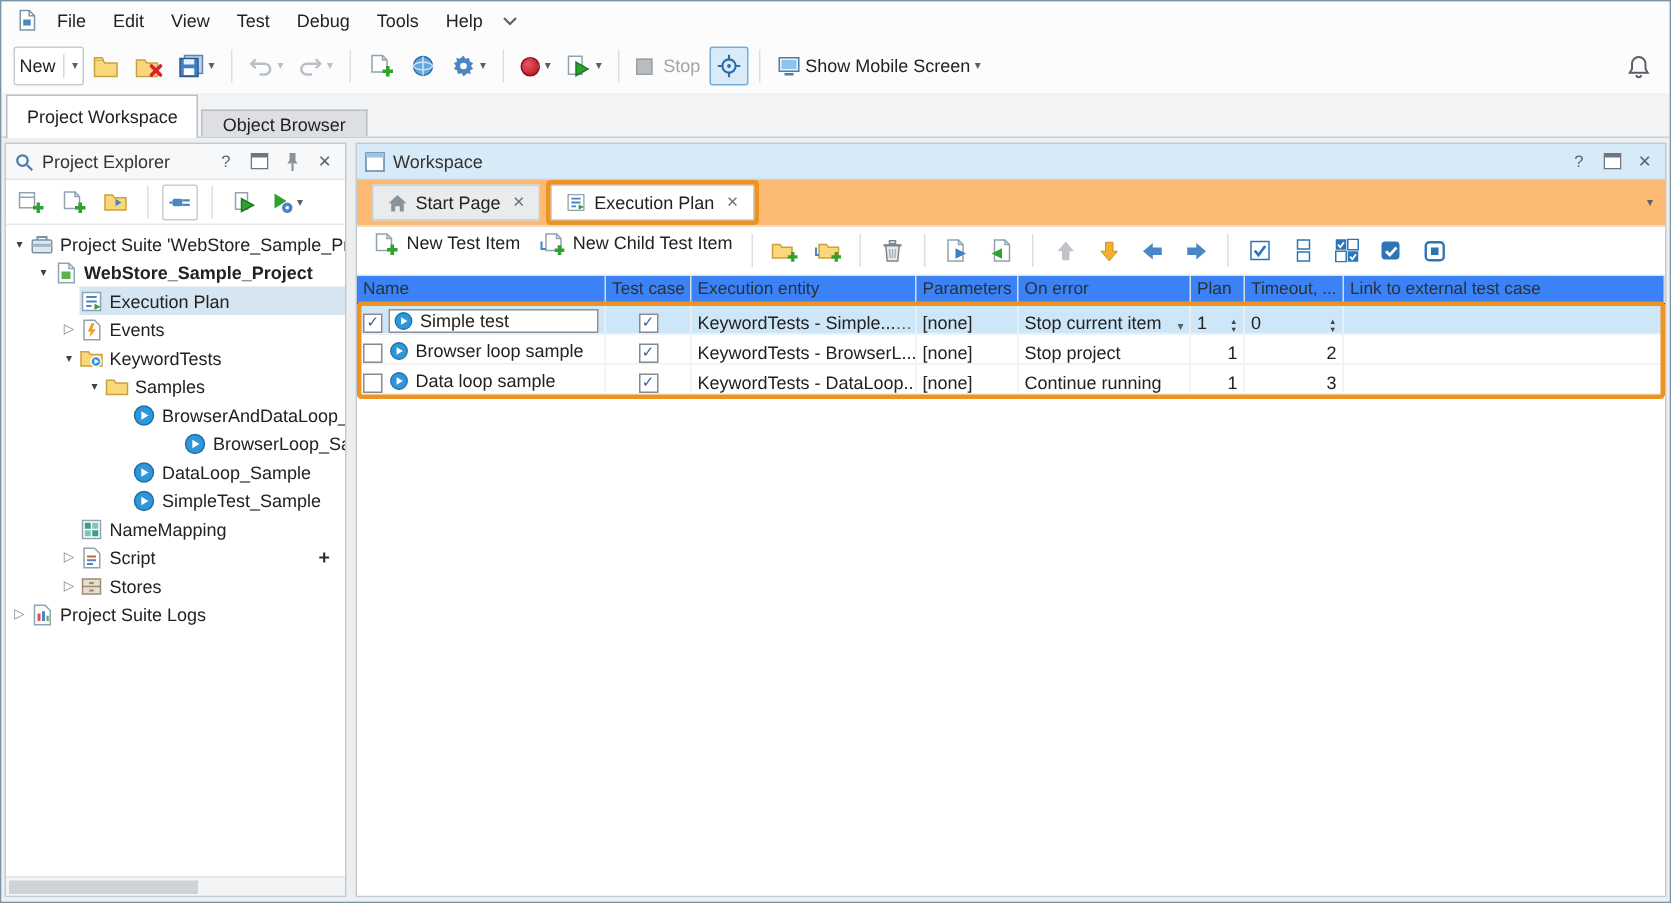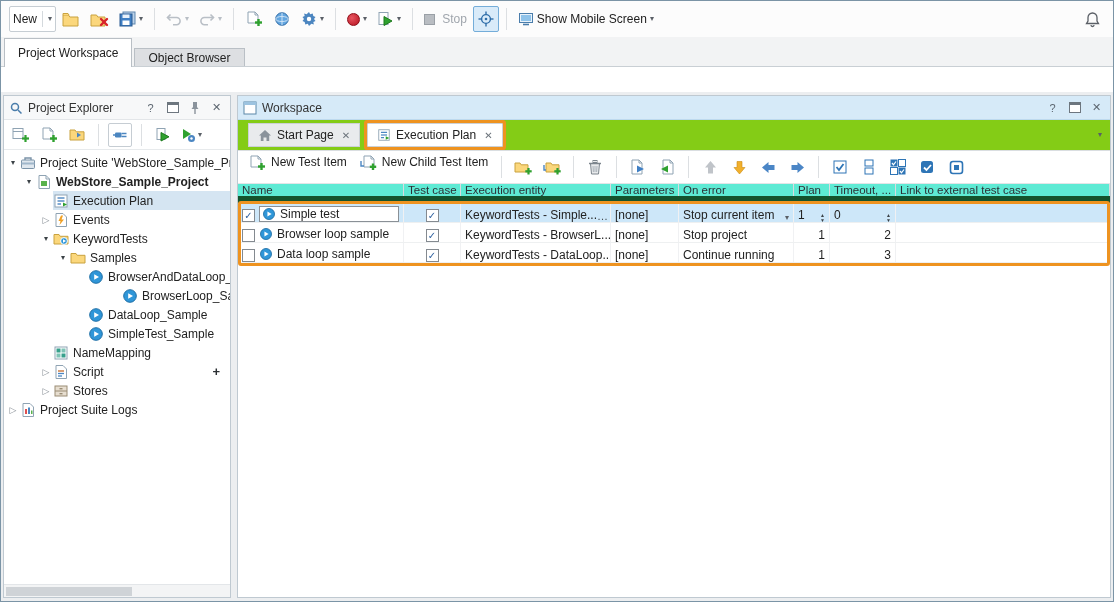--- a/index.html
+++ b/index.html
@@ -54,35 +54,35 @@
 .arrow{flex:0 0 14px;text-align:center;font-size:8px;color:#3c4247}
 .arrow.c{color:#878e95;font-size:9px}
 .ticon{flex:0 0 16px;height:16px;margin-right:4px;display:flex}
 .hl{flex:1;display:flex;align-items:center;height:100%;background:#d5e5f2}
 .bold{font-weight:bold}
 .tplus{margin-left:auto;margin-right:10px;color:#2b2f33;font-size:13px;font-weight:bold}
 .pe-hscroll{flex:0 0 13px;background:#f3f4f5;border-top:1px solid #e3e6e9;position:relative}
 .pe-thumb{position:absolute;top:2px;left:2px;width:126px;height:9px;background:#cfd3d7}
 
 
-.doctabs{display:flex;align-items:center;height:31px;background:#84cc16;border-bottom:1px solid #dadee1;padding:0 8px 0 10px;flex:0 0 31px}
+.doctabs{display:flex;align-items:center;height:31px;background:#fdba74;border-bottom:1px solid #dadee1;padding:0 8px 0 10px;flex:0 0 31px}
 .doctab{display:flex;align-items:center;gap:5px;height:24px;padding:0 9px;background:#e9ebed;border:1px solid #ccd1d6;margin-right:7px;position:relative}
 .doctab.active{background:#fff}
 .doctab.annotated{box-shadow:0 0 0 3px #ee9320;border-radius:1px}
 .tab-close{color:#6b737b;font-size:10px;margin-left:3px}
 
 
 .ws-toolbar{display:flex;align-items:center;height:33px;padding:0 6px;gap:3px;border-bottom:1px solid #e2e5e8;flex:0 0 33px}
 .ws-btn{display:inline-flex;gap:5px;height:25px;padding:0 5px;border-radius:2px}
 .ws-ibtn{display:inline-flex;align-items:center;justify-content:center;min-width:26px;height:25px;border-radius:2px}
 
 
 .grid{position:relative;flex:1 1 auto;overflow:hidden;background:#fff}
 .ghead,.grow{display:grid;grid-template-columns:166px 57px 150px 68px 115px 36px 66px 1fr}
-.ghead{height:19px;background:#5eead4;border-bottom:7px solid #14532d}
+.ghead{height:19px;background:#3b82f6;border-bottom:1px solid #14532d}
 .ghead .th{display:flex;align-items:center;padding:0 4px;border-right:1px solid #d9dcdf;font-size:11.5px;color:#2c3136;overflow:hidden;white-space:nowrap}
 .grow{height:20px;border-bottom:1px solid #eef0f1}
 .grow .td{display:flex;align-items:flex-end;padding:0 4px;border-right:1px solid #f0f1f3;overflow:hidden;white-space:nowrap;height:100%}
 .grow.selected{background:#cde7f9}
 .center{justify-content:center}
 .name-box{display:flex;align-items:center;gap:4px;flex:1;height:16px;margin-left:4px;overflow:hidden}
 .grow.selected .name-box{background:#fff;border:1px solid #8a9096;padding:0 2px}
 .cb{flex:0 0 13px;width:13px;height:13px;background:#fff;border:1px solid #848a90;display:inline-flex;align-items:center;justify-content:center}
 .cb.checked::after{content:"✓";font-size:10px;font-weight:bold;color:#2d5f9e;line-height:1}
 .browse-btn{margin-left:auto;color:#454b51;font-size:11px;letter-spacing:1px}
@@ -91,20 +91,41 @@
 .spin{display:inline-flex;flex-direction:column;margin-left:auto;line-height:4.5px}
 .spin span{font-size:5px;color:#3c4247}
 .rows-annotation{position:absolute;left:0;right:0;top:17px;height:65px;border:3px solid #ee9320;border-radius:3px;pointer-events:none;z-index:5}
 .icon{display:inline-flex}
 </style>
 </head>
 <body>
 
 <div class="window">
 
+  <div class="menubar">
+    <span class="app-icon icon">
+      <svg width="14" height="15" viewBox="0 0 14 15">
+          <path d="M2.5 1h6l3.5 3.5V14h-9.5z" fill="#fff" stroke="#7b94a6"></path>
+          <path d="M8.5 1v3.5H12" fill="none" stroke="#7b94a6"></path>
+          <rect x="4.5" y="7" width="5" height="4" fill="#4c86c0"></rect>
+        </svg>
+    </span>
+    <span class="menu-item">File</span>
+    <span class="menu-item">Edit</span>
+    <span class="menu-item">View</span>
+    <span class="menu-item">Test</span>
+    <span class="menu-item">Debug</span>
+    <span class="menu-item">Tools</span>
+    <span class="menu-item">Help</span>
+    <span class="menu-chevron">
+      <svg width="10" height="6" viewBox="0 0 10 6">
+          <polyline points="1,1 5,5 9,1" fill="none" stroke="#5a6067" stroke-width="1.4"></polyline>
+        </svg>
+    </span>
+  </div>
 
   <div class="toolbar">
     <div class="tbtn boxed">
       <span>New</span>
       <span class="vdiv"></span>
       <span class="dd">▾</span>
     </div>
     <div class="tbtn">
       <span class="icon">
         <svg width="18" height="15" viewBox="0 0 18 15">

